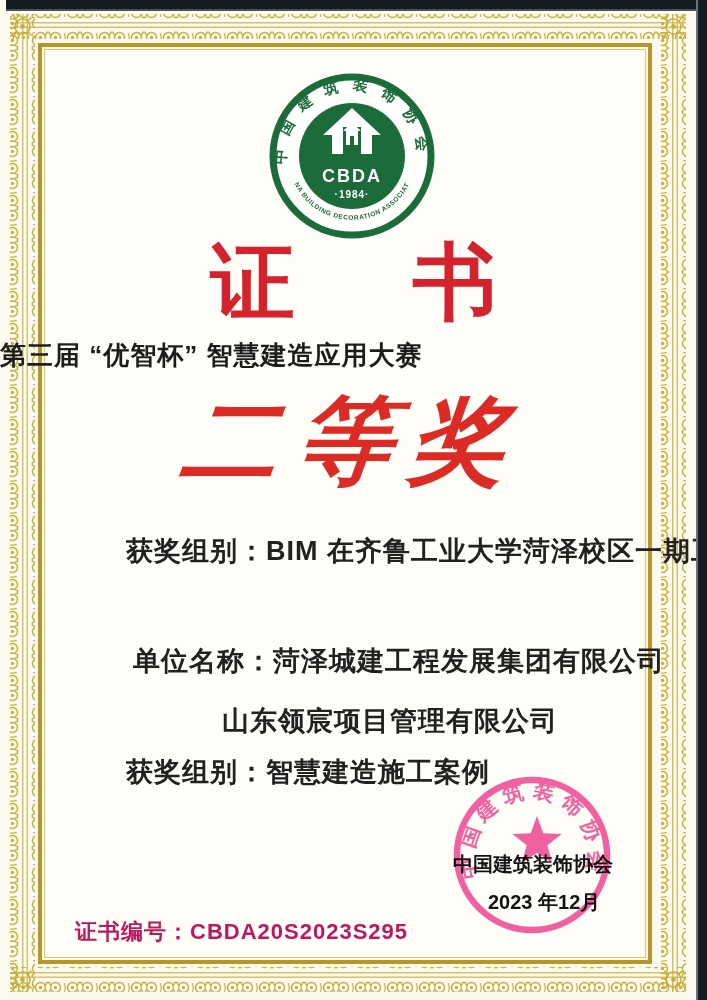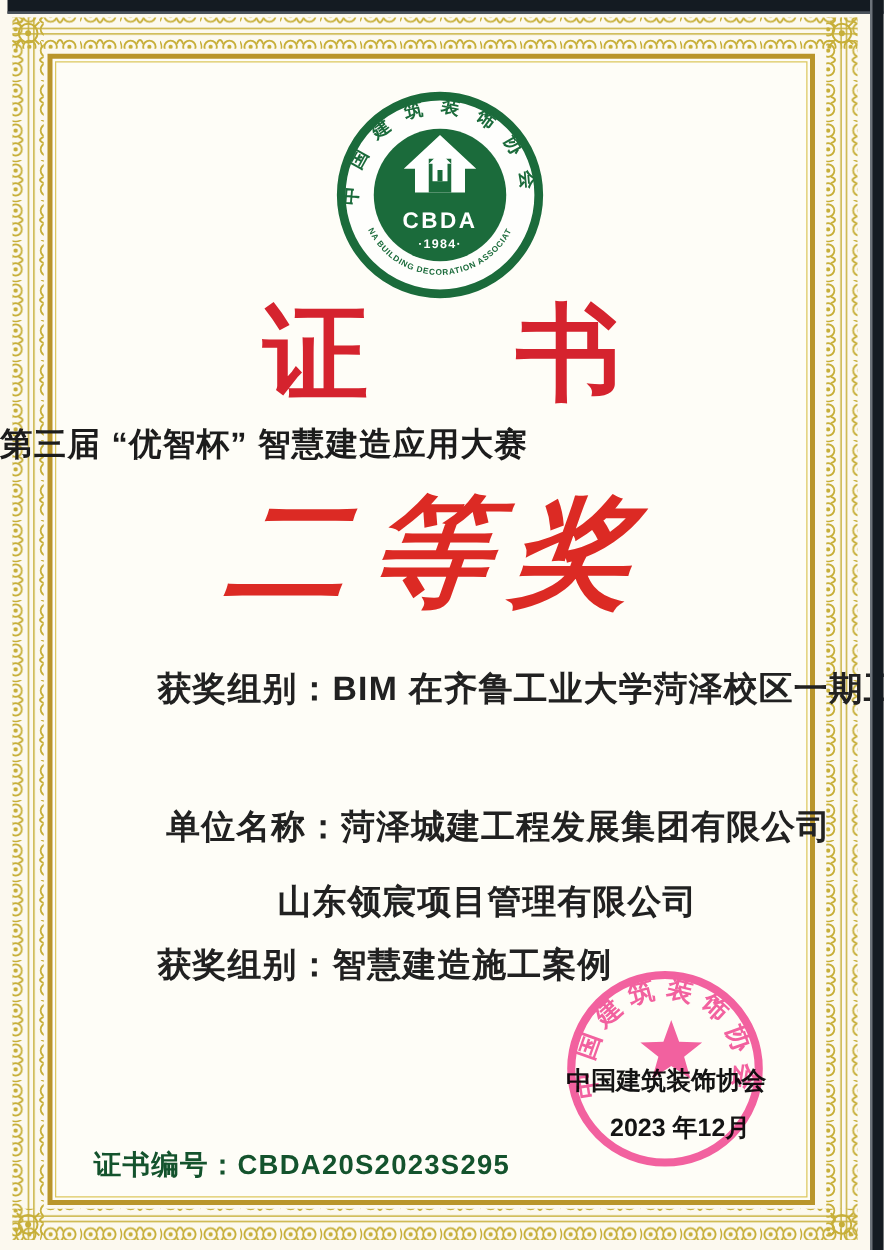--- a/index.html
+++ b/index.html
@@ -48,21 +48,21 @@
   .work-2{top:577px;left:197px;}
   .unit-1{top:643px;left:133px;}
   .unit-2{top:687px;left:222px;margin-top:16px;}
   .group-1{top:754px;left:126px;}
 
   .issuer-name{position:absolute;top:851px;left:453px;width:160px;text-align:center;
     font-size:20px;font-weight:700;color:#141414;letter-spacing:0;z-index:20;white-space:nowrap;}
   .issue-date{position:absolute;top:889px;left:488px;width:100px;text-align:center;
     font-size:20px;font-weight:600;color:#141414;z-index:20;white-space:nowrap;}
 
-  .cert-no{position:absolute;top:917px;left:75px;font-size:22px;font-weight:600;color:#14532d;
+  .cert-no{position:absolute;top:917px;left:75px;font-size:22px;font-weight:600;color:#be185d;
     letter-spacing:1px;z-index:20;white-space:nowrap;}
 
   .stamp-wrap{position:absolute;left:447px;top:770px;width:170px;height:170px;z-index:30;
     mix-blend-mode:multiply;opacity:.92;}
 </style>
 </head>
 <body>
 
 <div class="page">
 

